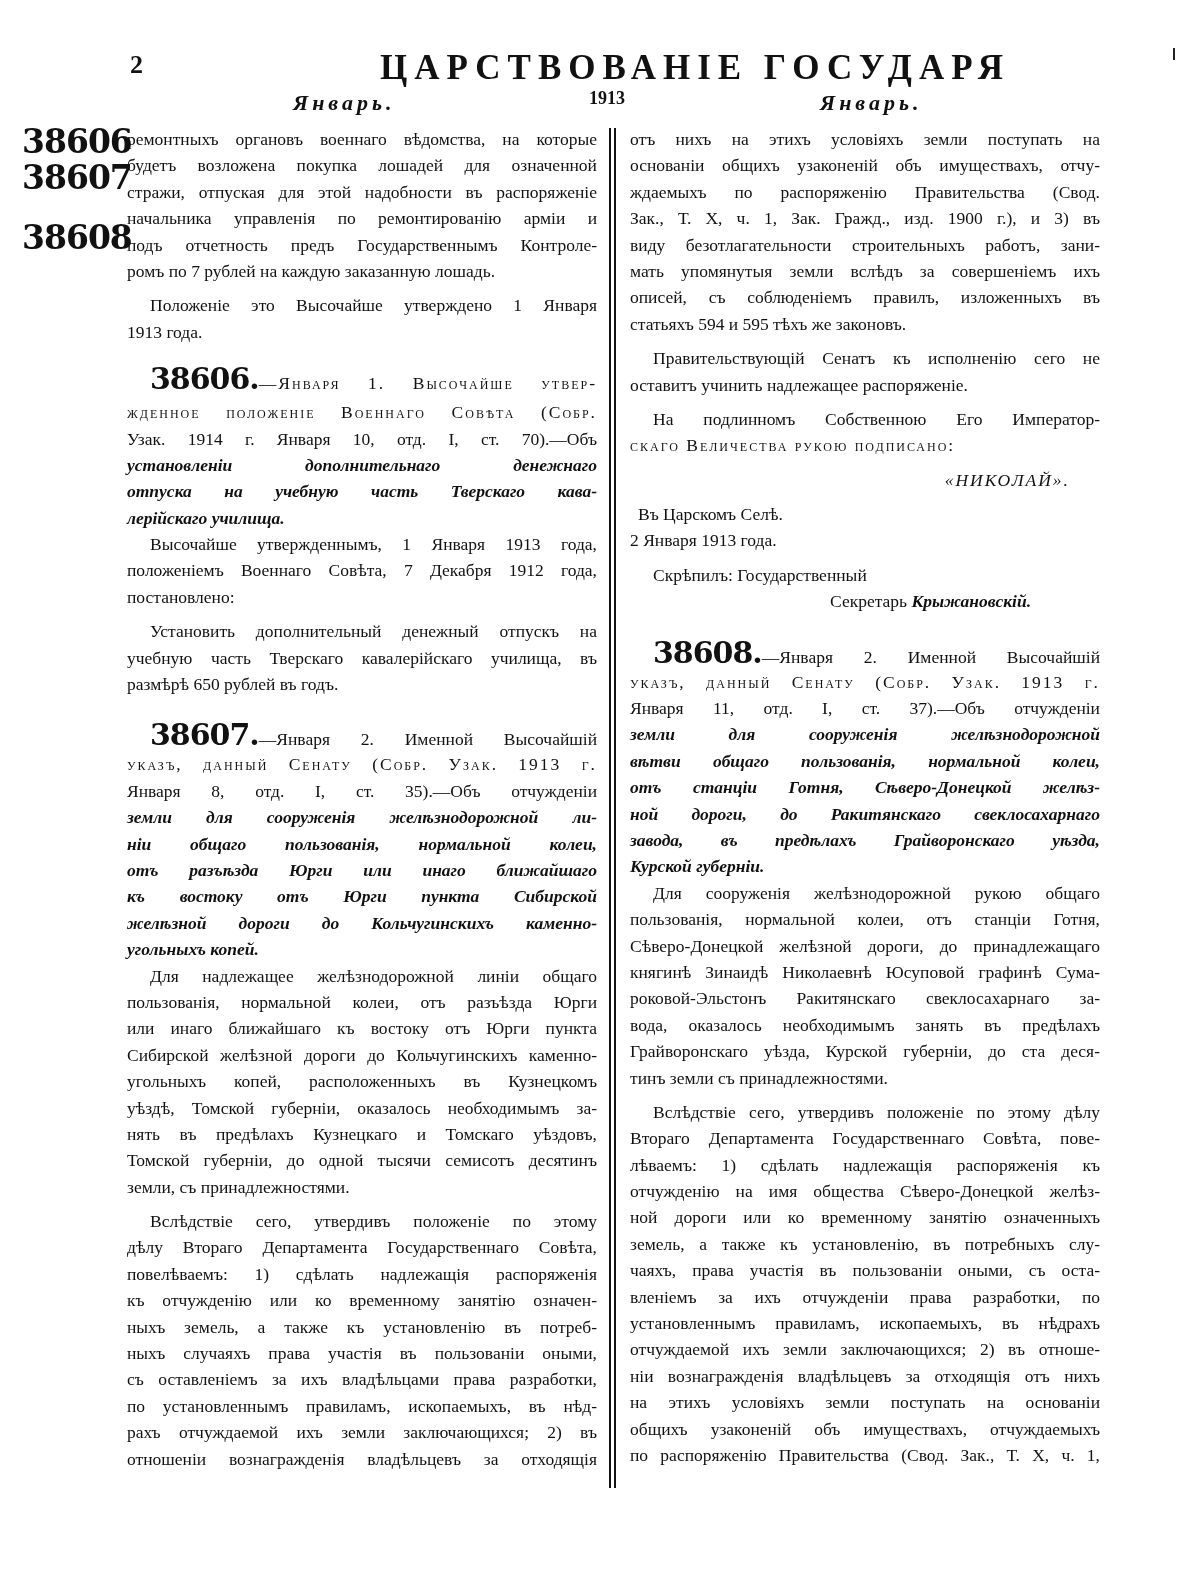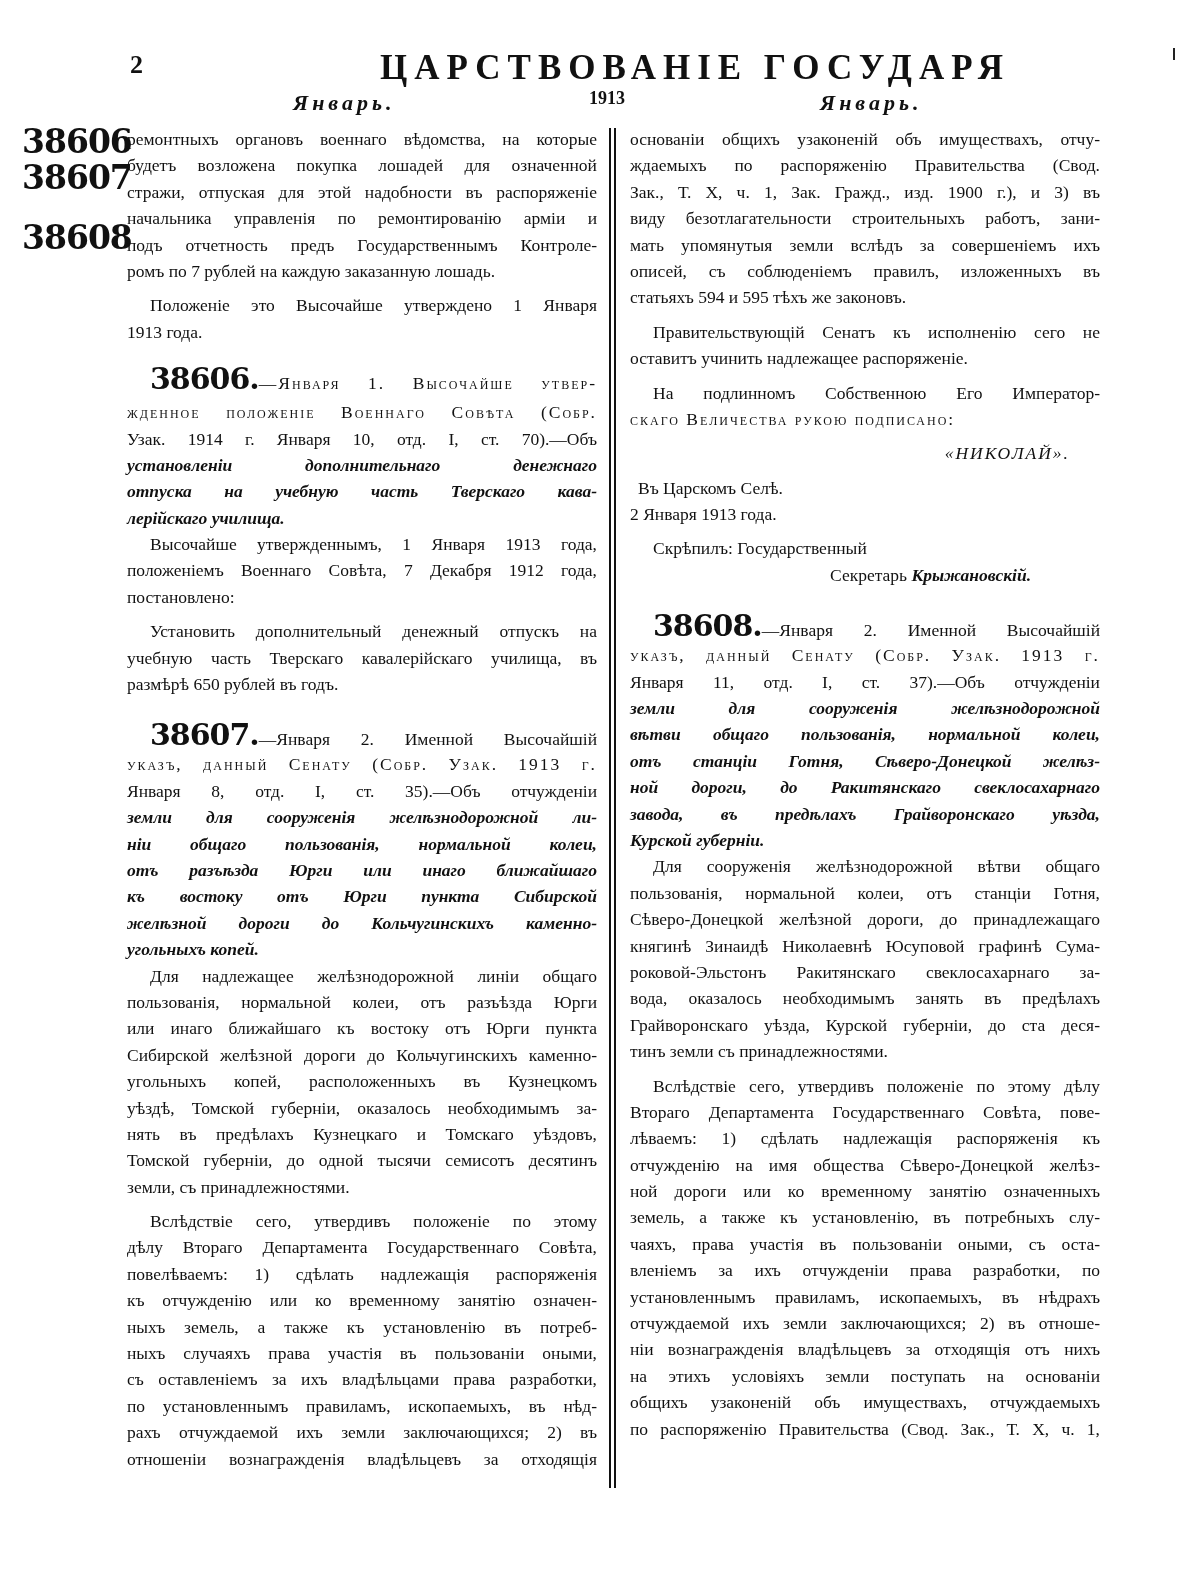--- a/index.html
+++ b/index.html
@@ -120,20 +120,21 @@
     <div class="line">ныхъ случаяхъ права участія въ пользованіи оными,</div>
     <div class="line">съ оставленіемъ за ихъ владѣльцами права разработки,</div>
     <div class="line">по установленнымъ правиламъ, ископаемыхъ, въ нѣд-</div>
     <div class="line">рахъ отчуждаемой ихъ земли заключающихся; 2) въ</div>
     <div class="line">отношеніи вознагражденія владѣльцевъ за отходящія</div>
   </div>
 </div>
 
 <div class="col col-right">
   <div>
+    <div class="line">отъ нихъ на этихъ условіяхъ земли поступать на</div>
     <div class="line">основаніи общихъ узаконеній объ имуществахъ, отчу-</div>
     <div class="line">ждаемыхъ по распоряженію Правительства (Свод.</div>
     <div class="line">Зак., Т. X, ч. 1, Зак. Гражд., изд. 1900 г.), и 3) въ</div>
     <div class="line">виду безотлагательности строительныхъ работъ, зани-</div>
     <div class="line">мать упомянутыя земли вслѣдъ за совершеніемъ ихъ</div>
     <div class="line">описей, съ соблюденіемъ правилъ, изложенныхъ въ</div>
     <div class="line last">статьяхъ 594 и 595 тѣхъ же законовъ.</div>
   </div>
   <div class="gap-s"></div>
   <div>
@@ -162,21 +163,21 @@
       <span class="art-num">38608.</span><span>—Января 2. Именной Высочайшій</span>
     </div>
     <div class="line sc">указъ, данный Сенату (Собр. Узак. 1913 г.</div>
     <div class="line">Января 11, отд. I, ст. 37).—Объ отчужденіи</div>
     <div class="line it">земли для сооруженія желѣзнодорожной</div>
     <div class="line it">вѣтви общаго пользованія, нормальной колеи,</div>
     <div class="line it">отъ станціи Готня, Сѣверо-Донецкой желѣз-</div>
     <div class="line it">ной дороги, до Ракитянскаго свеклосахарнаго</div>
     <div class="line it">завода, въ предѣлахъ Грайворонскаго уѣзда,</div>
     <div class="line it last">Курской губерніи.</div>
-    <div class="line indent">Для сооруженія желѣзнодорожной вѣтви общаго</div>
+    <div class="line indent">Для сооруженія желѣзнодорожной рукою общаго</div>
     <div class="line">пользованія, нормальной колеи, отъ станціи Готня,</div>
     <div class="line">Сѣверо-Донецкой желѣзной дороги, до принадлежащаго</div>
     <div class="line">княгинѣ Зинаидѣ Николаевнѣ Юсуповой графинѣ Сума-</div>
     <div class="line">роковой-Эльстонъ Ракитянскаго свеклосахарнаго за-</div>
     <div class="line">вода, оказалось необходимымъ занять въ предѣлахъ</div>
     <div class="line">Грайворонскаго уѣзда, Курской губерніи, до ста деся-</div>
     <div class="line last">тинъ земли съ принадлежностями.</div>
     <div class="gap-s"></div>
     <div class="line indent">Вслѣдствіе сего, утвердивъ положеніе по этому дѣлу</div>
     <div class="line">Втораго Департамента Государственнаго Совѣта, пове-</div>

